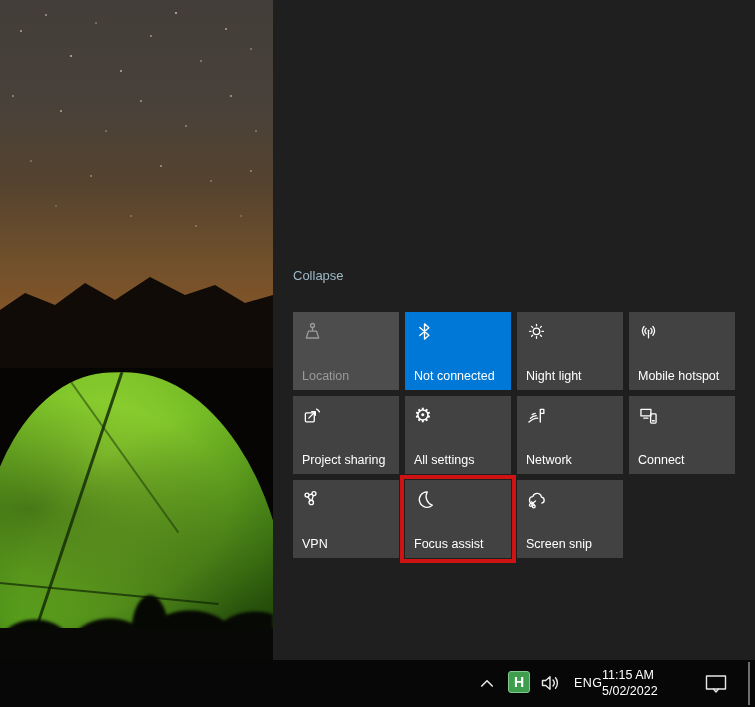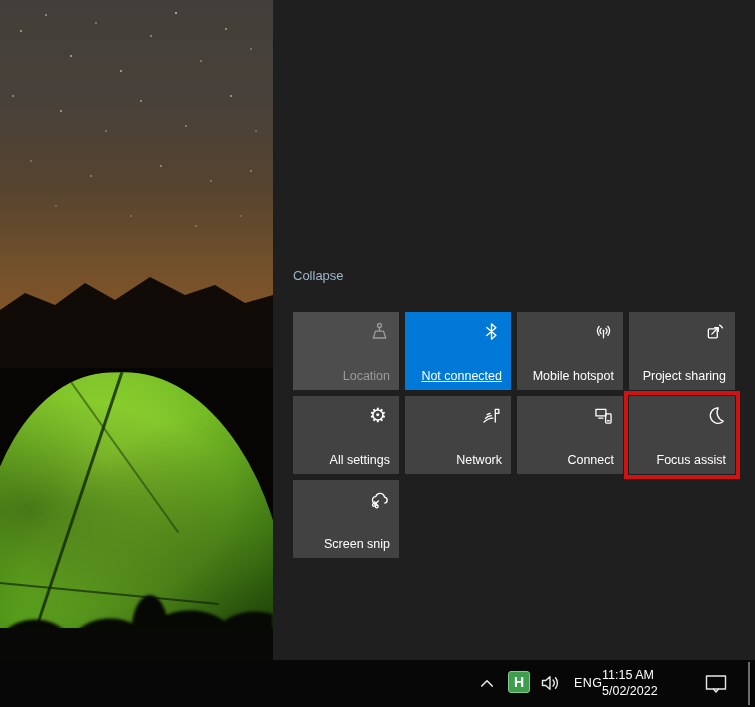--- a/index.html
+++ b/index.html
@@ -46,22 +46,22 @@
       radial-gradient(ellipse 30px 60px at 150px 80px,#060903 60%,transparent 63%);}
   .wp-bottom{left:0;top:628px;width:273px;height:79px;background:#080806;}
 
   
   #panel{left:273px;top:0;width:482px;height:707px;background:var(--panel,#1f1f1f);}
   #collapse{left:20px;top:268px;font-size:13px;color:var(--collapse,#9db8c7);cursor:default;}
   #tiles{left:20px;top:312px;display:grid;grid-template-columns:repeat(4,106px);
     grid-auto-rows:78px;gap:6px;}
   .tile{position:relative;background:var(--tile,#424242);color:#fff;
     display:flex;flex-direction:column;justify-content:space-between;
-    align-items:flex-end;padding:9px 9px 7px 9px;box-sizing:border-box;}
-  .tile.active{background:var(--accent,#0078d7);text-decoration:underline;}
+    align-items:flex-start;padding:9px 9px 7px 9px;box-sizing:border-box;}
+  .tile.active{background:var(--accent,#0078d7);}
   .tile.disabled{background:var(--tiledis,#4d4d4d);color:#9b9b9b;}
   .tile .icon{width:21px;height:21px;color:inherit;}
   .tile .icon svg{width:21px;height:21px;display:block;stroke:currentColor;fill:none;
     stroke-width:1.25;stroke-linecap:round;stroke-linejoin:round;}
   .tile .uni{font-size:20px;line-height:21px;}
   .tile .lbl{font-size:12.5px;line-height:14px;white-space:nowrap;}
   .highlight{position:absolute;inset:-5px;border:4px solid var(--red,#cf1212);
     pointer-events:none;}
 
   
@@ -111,20 +111,29 @@
         <span class="icon">
           <svg viewBox="0 0 20 20">
             <path d="M5.5 6.2 L14.2 13.6 L10 17.3 V2.7 L14.2 6.4 L5.5 13.8"></path>
           </svg>
         </span>
         <span class="lbl">Not connected</span>
       </div>
       <div class="tile">
         <span class="icon">
           <svg viewBox="0 0 20 20">
+            <circle cx="10" cy="9.8" r="3.1"></circle>
+            <path d="M10 3.2v1.4M10 15v1.4M3.4 9.8h1.4M15.2 9.8h1.4M5.3 5.1l1 1M13.7 13.5l1 1M14.7 5.1l-1 1M6.3 13.5l-1 1"></path>
+          </svg>
+        </span>
+        <span class="lbl">Night light</span>
+      </div>
+      <div class="tile">
+        <span class="icon">
+          <svg viewBox="0 0 20 20">
             <path d="M5.8 5.2a6.3 6.3 0 0 0 0 8.4M14.2 5.2a6.3 6.3 0 0 1 0 8.4M7.8 7a3.6 3.6 0 0 0 0 5M12.2 7a3.6 3.6 0 0 1 0 5M10 10.5V16"></path>
             <circle cx="10" cy="9.3" r="1" fill="currentColor" stroke="none"></circle>
           </svg>
         </span>
         <span class="lbl">Mobile hotspot</span>
       </div>
       <div class="tile">
         <span class="icon">
           <svg viewBox="0 0 20 20">
             <rect x="3.2" y="7.5" width="8.5" height="8.5" rx="1"></rect>
@@ -149,20 +158,31 @@
       <div class="tile">
         <span class="icon">
           <svg viewBox="0 0 20 20">
             <rect x="2.8" y="4.2" width="9.5" height="6.2"></rect>
             <path d="M5.5 12.5h4"></path>
             <rect x="12" y="8.5" width="5.2" height="8.7" rx="0.8"></rect>
             <path d="M13.7 15h1.8"></path>
           </svg>
         </span>
         <span class="lbl">Connect</span>
+      </div>
+      <div class="tile">
+        <span class="icon">
+          <svg viewBox="0 0 20 20">
+            <circle cx="4.8" cy="5.8" r="1.9"></circle>
+            <circle cx="11.4" cy="4.4" r="1.9"></circle>
+            <circle cx="8.8" cy="12.8" r="2.1"></circle>
+            <path d="M5.6 7.5 L8 10.9 M10.8 6.2 L9.4 10.7 M6.7 5.5 l2.8-0.7"></path>
+          </svg>
+        </span>
+        <span class="lbl">VPN</span>
       </div>
       <div class="tile">
         <span class="icon">
           <svg viewBox="0 0 20 20">
             <path d="M12.6 2.8 A7.3 7.3 0 1 0 17.4 15.4 A8.9 8.9 0 0 1 12.6 2.8 Z"></path>
           </svg>
         </span>
         <span class="lbl">Focus assist</span>
         <div class="highlight"></div>
       </div>

